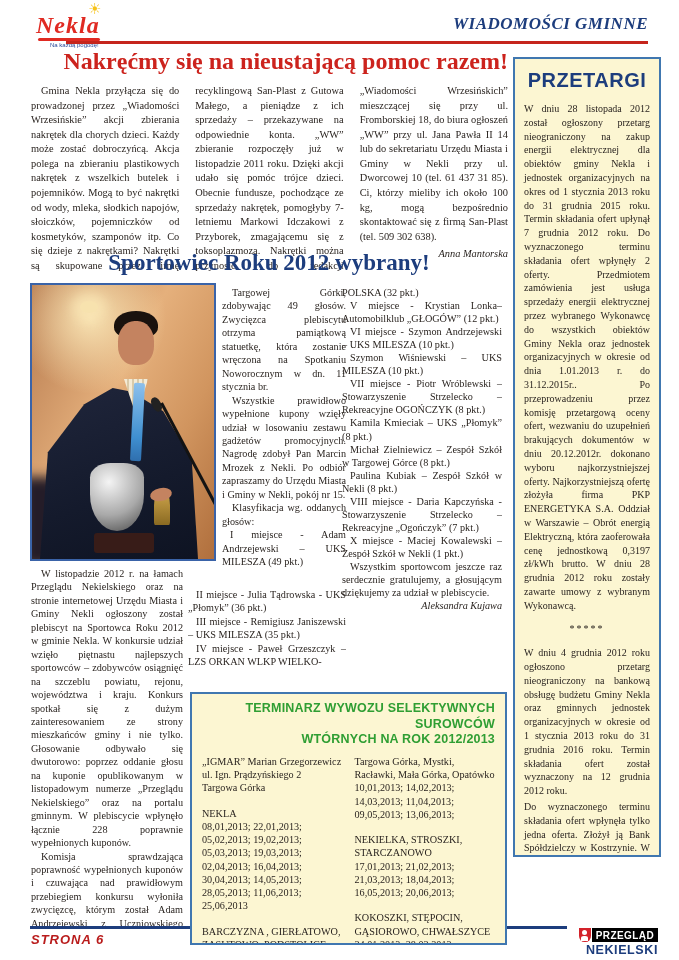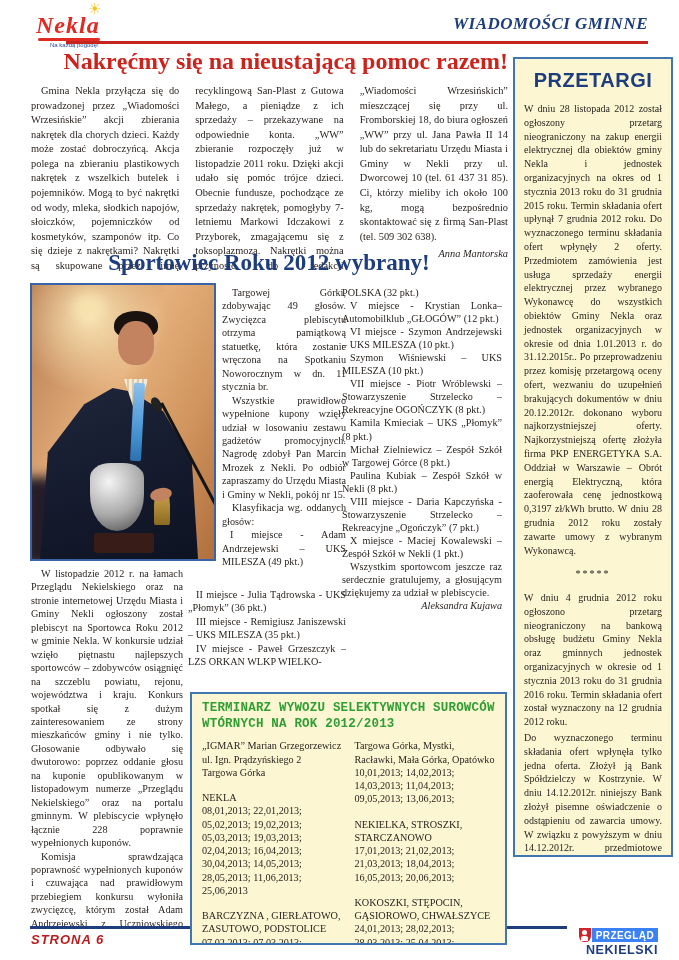--- a/index.html
+++ b/index.html
@@ -31,21 +31,21 @@
   .a1-cols{
     position:absolute;left:31px;top:84px;width:477px;height:192px;
     column-count:3;column-gap:16px;column-fill:auto;overflow:hidden;
     font-size:10.4px;line-height:1.40;text-align:justify;
   }
   .a1-cols p{margin:0;}
   p.indent{text-indent:10px;}
   p.author{text-align:right;font-style:italic;margin-top:3px;}
   
   .przetargi{
-    position:absolute;left:513px;top:57px;width:160px;height:800px;
+    position:absolute;left:513px;top:57px;width:148px;height:800px;
     background:#fcf6d2;border:2px solid #4077b0;box-sizing:border-box;
     padding:8px 9px 6px 9px;overflow:hidden;
   }
   .przetargi h2{
     margin:2px 0 10px 0;text-align:center;font-family:"Liberation Sans",sans-serif;
     font-size:20px;color:#1d3d7d;letter-spacing:.5px;
   }
   .przetargi p{margin:0 0 2px 0;font-size:10px;line-height:1.38;text-align:justify;}
   .przetargi p.stars{text-align:center;margin:10px 0;letter-spacing:2px;}
   
@@ -88,38 +88,38 @@
   .left-bot{left:31px;top:567px;width:152px;height:366px;}
   .mid-bot{left:188px;top:588px;width:158px;height:100px;}
   .right-col{left:342px;top:286px;width:160px;height:380px;line-height:1.28;}
   
   .terminarz{
     position:absolute;left:190px;top:692px;width:317px;height:253px;
     background:#fcf6d2;border:2px solid #4077b0;box-sizing:border-box;
     padding:7px 10px;overflow:hidden;z-index:2;
   }
   .terminarz h3{
-    margin:0 0 7px 0;text-align:left;font-family:Liberation Mono, monospace;
+    margin:0 0 7px 0;text-align:right;font-family:Liberation Sans, sans-serif;
     font-size:12.5px;line-height:1.25;color:#2f9e33;letter-spacing:.2px;
   }
   .t-cols{display:flex;gap:12px;}
   .t-col{flex:1;font-size:10.2px;line-height:1.3;}
   .t-block{white-space:pre-line;margin:0 0 12px 0;}
   
   .footer-rule{position:absolute;left:30px;top:926px;width:537px;height:2.5px;background:#1d3d7d;z-index:1;}
   .strona{
     position:absolute;left:31px;top:932px;font-family:"Liberation Sans",sans-serif;
     font-weight:bold;font-style:italic;font-size:13px;color:#b91c1c;letter-spacing:1px;z-index:2;
   }
   .brand{position:absolute;left:572px;top:928px;width:86px;z-index:2;font-family:"Liberation Sans",sans-serif;}
   .brand-top{display:flex;align-items:stretch;justify-content:flex-end;}
   .crest{width:12px;height:14px;background:#d3222a;border-radius:0 0 45% 45%;margin-right:1px;position:relative;}
   .crest::after{content:"";position:absolute;left:3.5px;top:2px;width:5px;height:5px;background:#fff;border-radius:50%;}
   .crest::before{content:"";position:absolute;left:2.5px;top:7.5px;width:7px;height:5px;background:#fff;border-radius:40% 40% 0 0;}
-  .brand-przeglad{background:#3b82f6;color:#fff;font-weight:bold;font-size:10px;padding:1.5px 4px;letter-spacing:.4px;}
+  .brand-przeglad{background:#000000;color:#fff;font-weight:bold;font-size:10px;padding:1.5px 4px;letter-spacing:.4px;}
   .brand-nekielski{text-align:right;color:#1d3d7d;font-weight:bold;font-size:12.5px;letter-spacing:.6px;margin-top:1px;}
 </style>
 </head>
 <body>
 
 <div class="page">
 
   <div class="logo">
     <span class="sun">☀</span>
     <span class="logo-text">Nekla</span>

